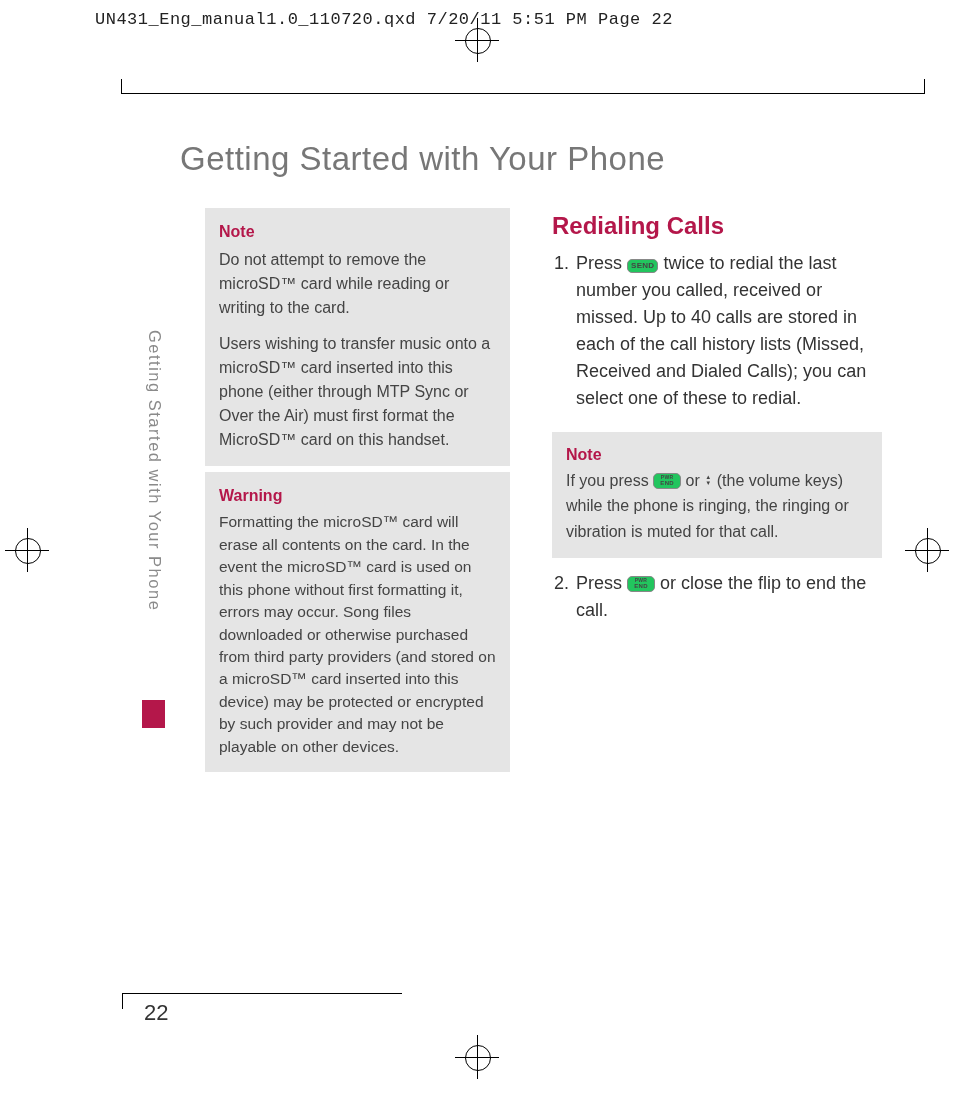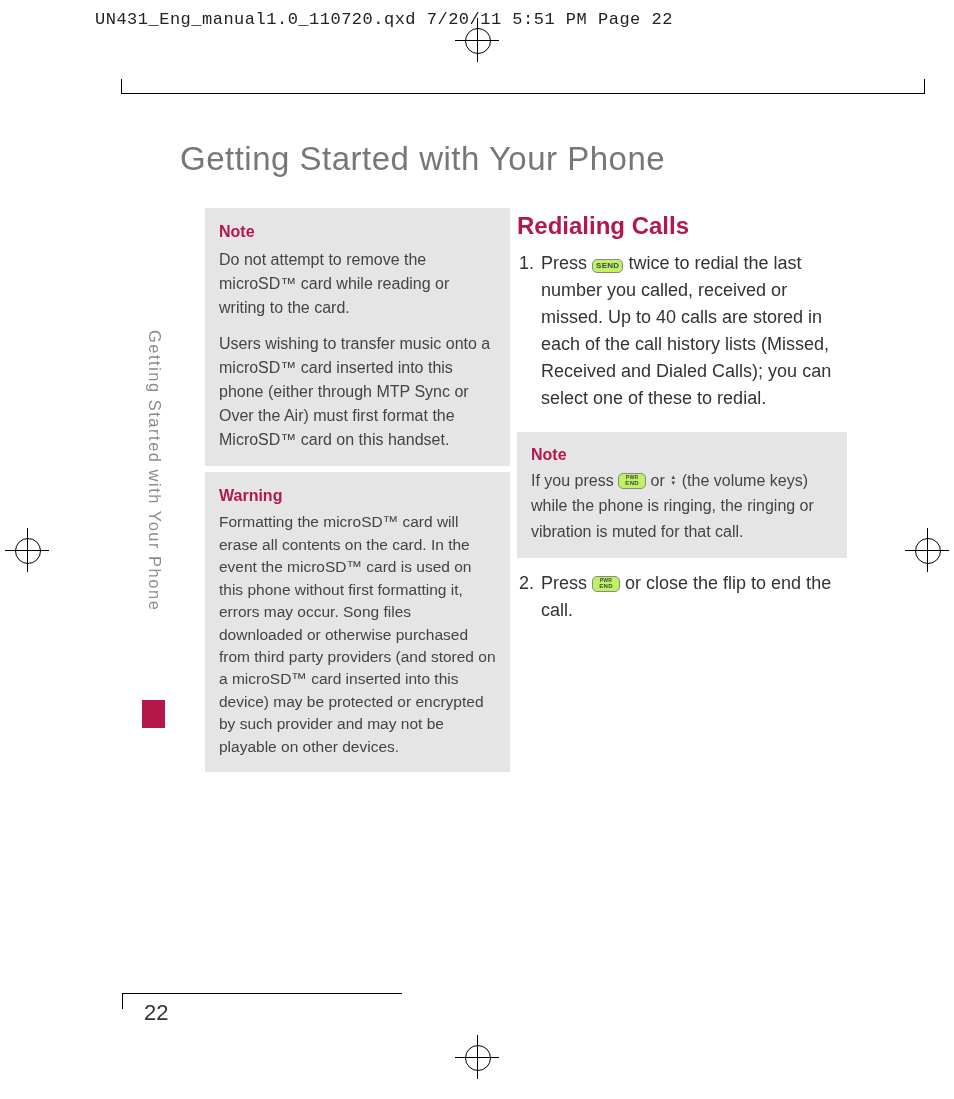--- a/index.html
+++ b/index.html
@@ -92,20 +92,21 @@
     font-weight: 300;
     letter-spacing: 0.5px;
     font-size: 33px;
     color: #777;
     margin: 40px 0 30px 50px;
     font-stretch: semi-condensed;
   }
 
   .columns {
     display: flex;
+    gap: 35px;
     margin-left: 75px;
   }
   .col { flex: 1; }
   .col.right { max-width: 330px; margin-left: 7px;}
 
   .side-label {
     position: absolute;
     left: 15px;
     top: 230px;
     writing-mode: vertical-rl;
@@ -166,21 +167,21 @@
     border: 1px solid #888;
     border-radius: 5px;
     padding: 0 3px;
     font-size: 8px;
     font-weight: 700;
     line-height: 12px;
     vertical-align: 1px;
     font-family: Arial, sans-serif;
     letter-spacing: 0.3px;
     color: #444;
-    background: #bef264;
+    background: #22c55e;
     min-width: 20px;
     text-align: center;
   }
   .key.end { font-size: 6px; line-height: 7px; padding: 1px 3px; }
   .key.end .t { display:block; font-size:5px; line-height:5px; }
   .vol-icon {
     display: inline-block;
     width: 8px;
     vertical-align: -2px;
     line-height: 6px;

